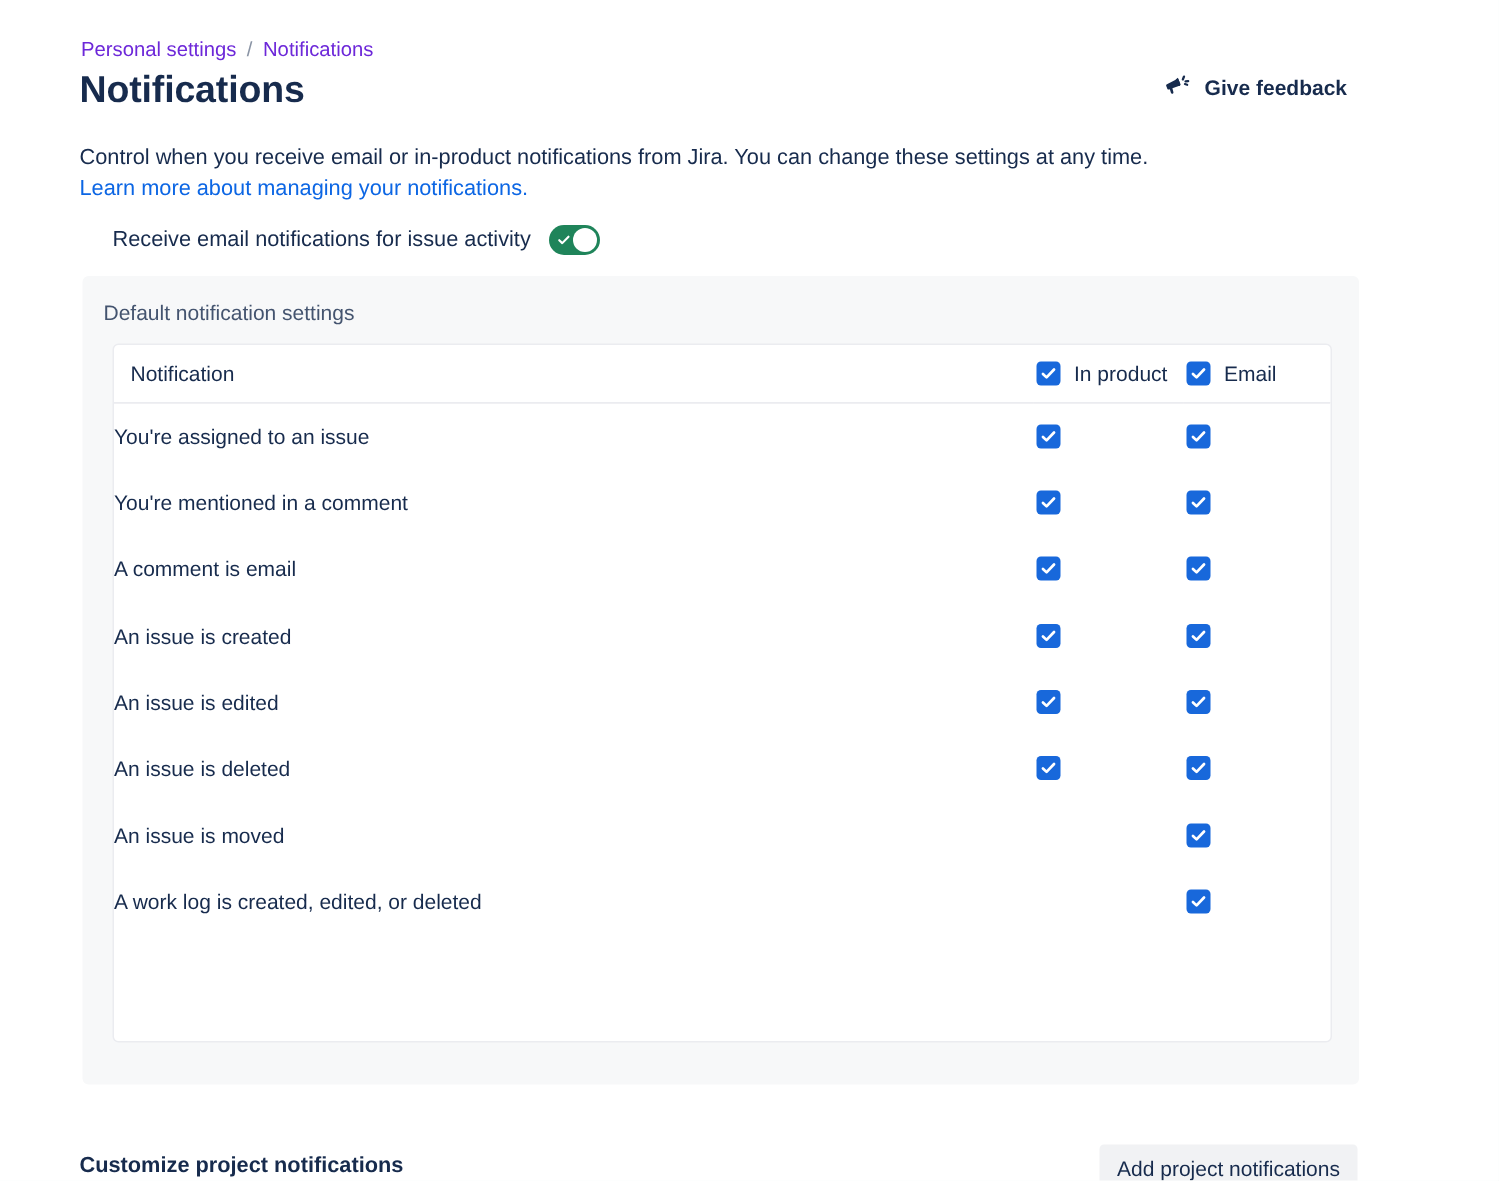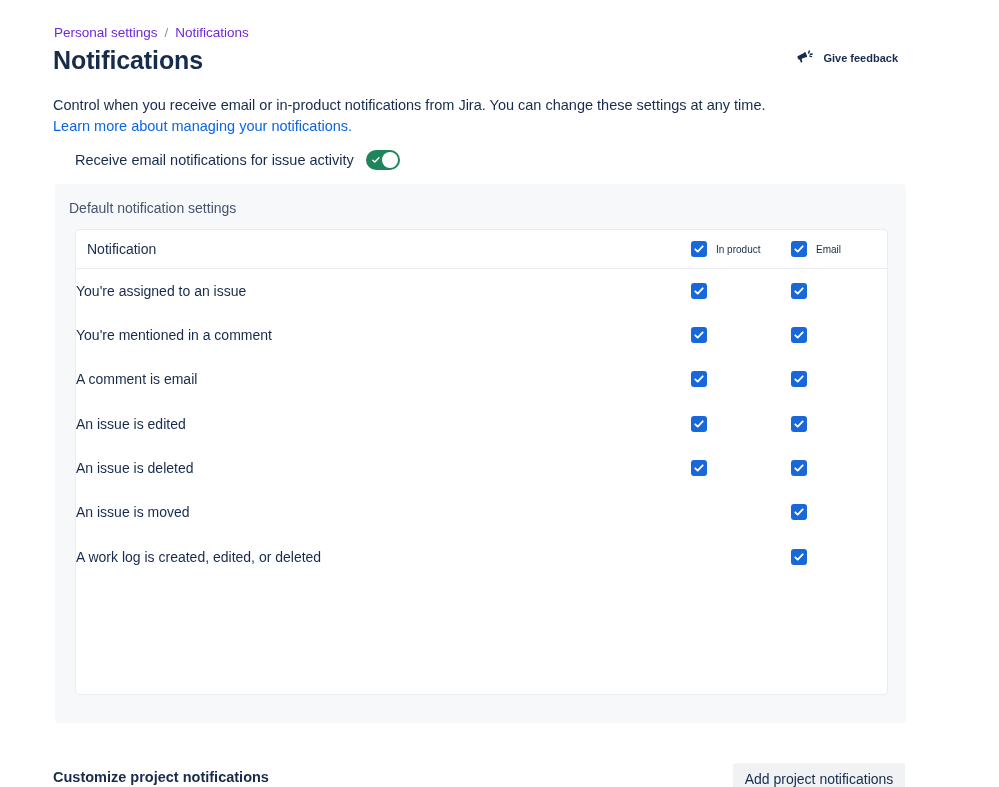--- a/index.html
+++ b/index.html
@@ -59,21 +59,21 @@
     display: flex;
     align-items: center;
     gap: 9px;
     cursor: pointer;
     background: none;
     border: none;
     padding: 2px 2px;
     font-family: inherit;
   }
   .give-feedback .fb-label {
-    font-size: 11px;
+    font-size: 14px;
     font-weight: 600;
     color: #172B4D;
     line-height: 20px;
     white-space: nowrap;
   }
   .megaphone-icon { width: 20px; height: 20px; display: block; }
 
   
   .description {
     position: absolute;
@@ -193,21 +193,21 @@
   }
   .th-label-cell .th-inner {
     padding-left: 11px;
     font-size: 14px;
     font-weight: 400;
     color: #172B4D;
   }
   .th-col-cell .th-inner {
     gap: 9px;
     padding-left: 2px;
-    font-size: 10px;
+    font-size: 14px;
     font-weight: 400;
     color: #172B4D;
     white-space: nowrap;
   }
 
   .notif-table tbody tr { height: 44.3px; }
   .td-label {
     padding-left: 11px;
     font-size: 14px;
     line-height: 20px;
@@ -406,20 +406,41 @@
                 <div class="chk-wrap">
                   <span class="checkbox">
                     <svg viewBox="0 0 12 12" fill="none" xmlns="http://www.w3.org/2000/svg">
                       <path d="M2.3 6.3 L4.7 8.6 L9.7 3.3" stroke="#FFFFFF" stroke-width="1.8" stroke-linecap="round" stroke-linejoin="round"></path>
                     </svg>
                   </span>
                 </div>
               </td>
             </tr>
             <tr>
+              <td class="td-label">An issue is created</td>
+              <td class="td-check">
+                <div class="chk-wrap">
+                  <span class="checkbox">
+                    <svg viewBox="0 0 12 12" fill="none" xmlns="http://www.w3.org/2000/svg">
+                      <path d="M2.3 6.3 L4.7 8.6 L9.7 3.3" stroke="#FFFFFF" stroke-width="1.8" stroke-linecap="round" stroke-linejoin="round"></path>
+                    </svg>
+                  </span>
+                </div>
+              </td>
+              <td class="td-check">
+                <div class="chk-wrap">
+                  <span class="checkbox">
+                    <svg viewBox="0 0 12 12" fill="none" xmlns="http://www.w3.org/2000/svg">
+                      <path d="M2.3 6.3 L4.7 8.6 L9.7 3.3" stroke="#FFFFFF" stroke-width="1.8" stroke-linecap="round" stroke-linejoin="round"></path>
+                    </svg>
+                  </span>
+                </div>
+              </td>
+            </tr>
+            <tr>
               <td class="td-label">An issue is edited</td>
               <td class="td-check">
                 <div class="chk-wrap">
                   <span class="checkbox">
                     <svg viewBox="0 0 12 12" fill="none" xmlns="http://www.w3.org/2000/svg">
                       <path d="M2.3 6.3 L4.7 8.6 L9.7 3.3" stroke="#FFFFFF" stroke-width="1.8" stroke-linecap="round" stroke-linejoin="round"></path>
                     </svg>
                   </span>
                 </div>
               </td>

